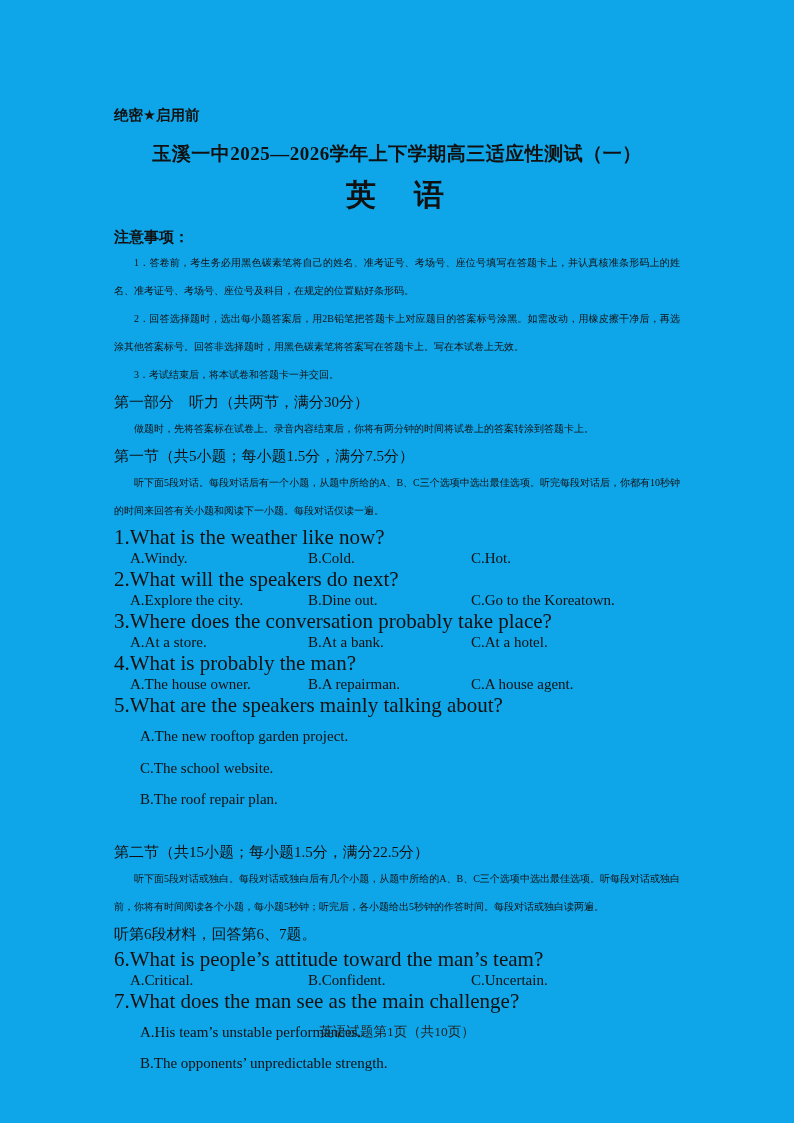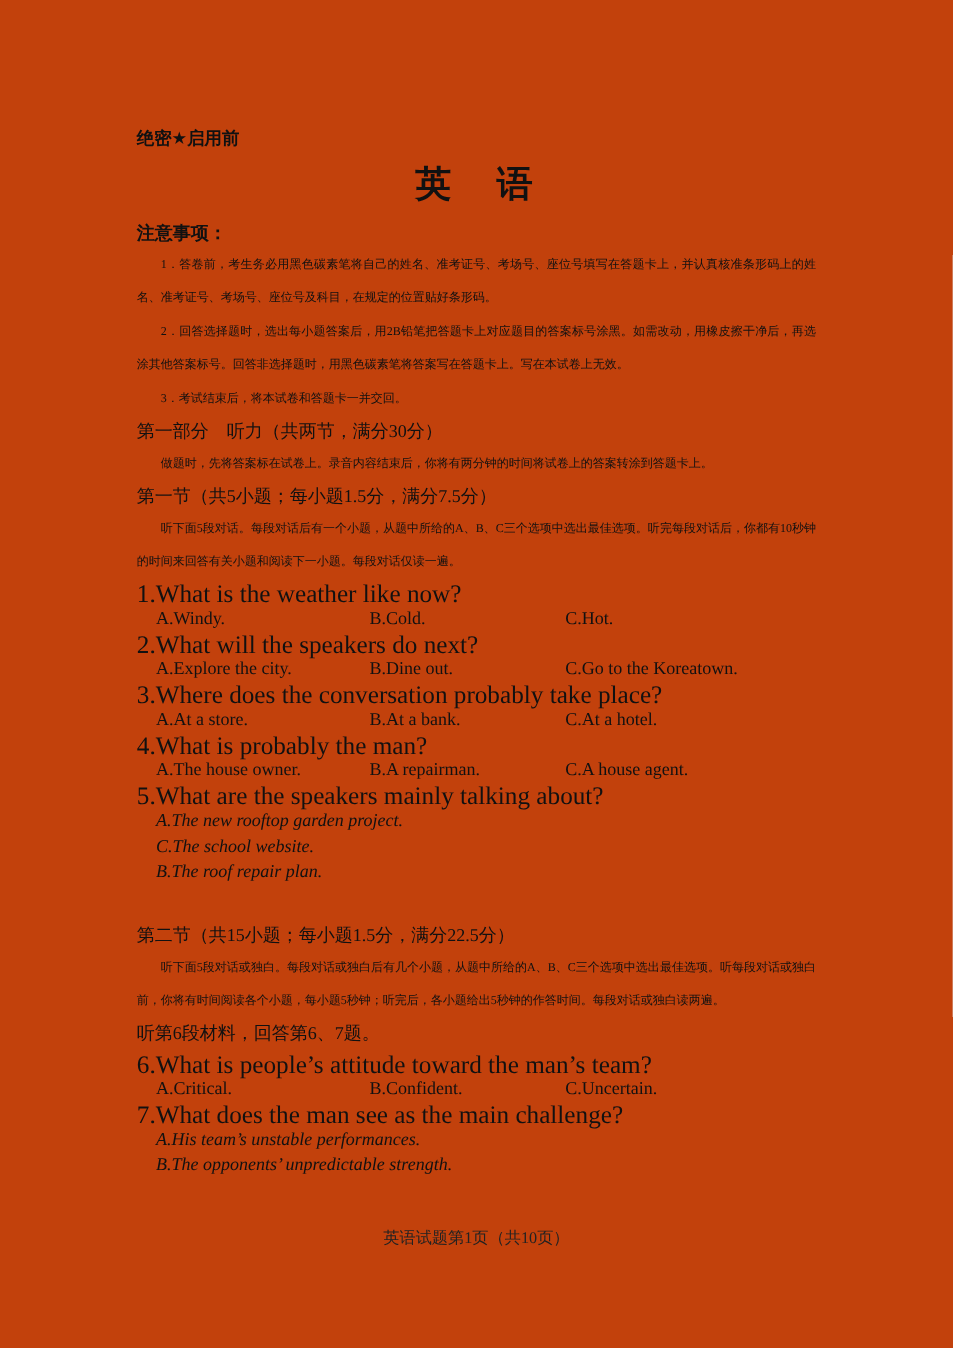--- a/index.html
+++ b/index.html
@@ -1,49 +1,50 @@
 <!DOCTYPE html>
 <html><head>
 <meta charset="utf-8">
 <style>
   html,body { margin:0; padding:0; background:#e8e8e8; }
   .page {
-    width:794px; height:1123px; margin:0 auto; background:#c2410c;
+    width:794px; height:1123px; margin:0 auto; background:#0ea5e9;
     font-family:"Liberation Serif","DejaVu Serif",serif;
     color:#111111; position:relative; box-sizing:border-box;
     padding:106px 114px 0 114px;
   }
   .secret { font-weight:bold; font-size:14.5px; font-family:"DejaVu Sans","Liberation Sans",sans-serif; }
   .exam-title { text-align:center; font-weight:bold; font-size:19px; margin-top:16px; letter-spacing:0.5px; }
   .subject-title { text-align:center; font-weight:bold; font-size:30px; margin-top:8px; letter-spacing:4px; }
   .notice-heading { font-weight:bold; font-size:15px; margin-top:9px; line-height:24px; }
   .para { font-size:10px; line-height:28px; text-indent:2em; text-align:justify; margin:0; }
   .plain-line { font-size:15px; line-height:26px; margin:0; }
   .bold { font-weight:normal; }
   .questions { margin-top:2px; }
   .q-text { font-size:21px; line-height:21px; margin:0; }
   .options-row { display:flex; padding-left:16px; font-size:15px; line-height:21px;justify-content:center; }
   .opt-a { width:178px; }
   .opt-b { width:163px; }
   .opt-c { flex:1; }
   .options-stacked { padding-left:16px; font-size:15px; line-height:21.5px; }
-  .options-stacked div { margin:0;font-style:italic; }
+  .options-stacked div { margin:10px; }
   .section2-block { margin-top:28px; }
   .page-footer {
     position:absolute; left:0; right:0; bottom:82px;
     text-align:center; font-size:13.5px; color:#222;
   }
 </style>
 </head>
 <body>
 
 <div class="page">
 
   <div class="secret">绝密★启用前</div>
 
+  <div class="exam-title">玉溪一中2025—2026学年上下学期高三适应性测试（一）</div>
 
   <div class="subject-title">英　语</div>
 
   <div class="notice-heading">注意事项：</div>
   <p class="para">1．答卷前，考生务必用黑色碳素笔将自己的姓名、准考证号、考场号、座位号填写在答题卡上，并认真核准条形码上的姓名、准考证号、考场号、座位号及科目，在规定的位置贴好条形码。</p>
   <p class="para">2．回答选择题时，选出每小题答案后，用2B铅笔把答题卡上对应题目的答案标号涂黑。如需改动，用橡皮擦干净后，再选涂其他答案标号。回答非选择题时，用黑色碳素笔将答案写在答题卡上。写在本试卷上无效。</p>
   <p class="para">3．考试结束后，将本试卷和答题卡一并交回。</p>
 
   <p class="plain-line bold">第一部分　听力（共两节，满分30分）</p>
   <p class="para">做题时，先将答案标在试卷上。录音内容结束后，你将有两分钟的时间将试卷上的答案转涂到答题卡上。</p>

